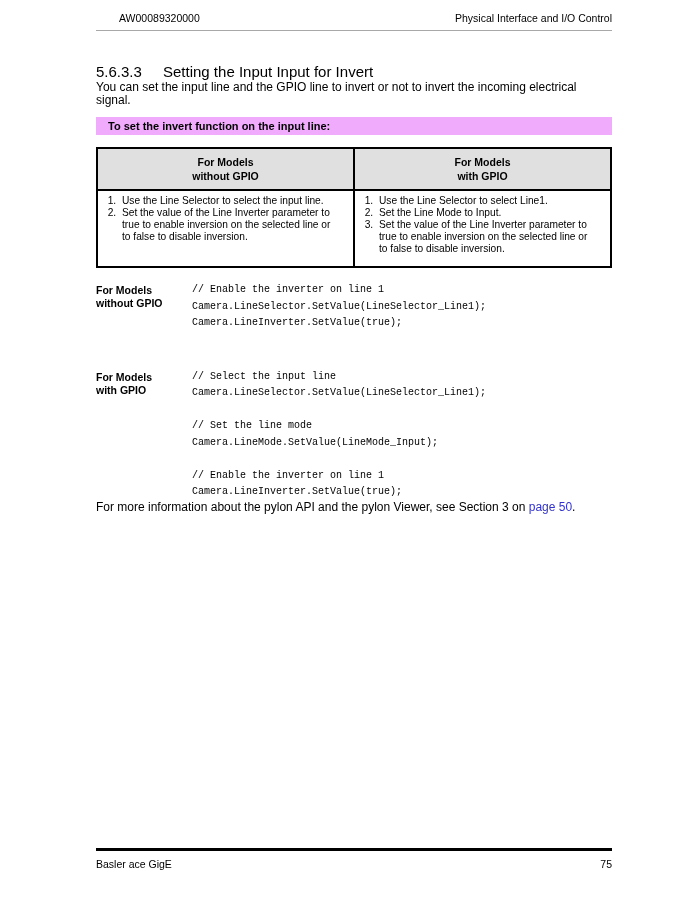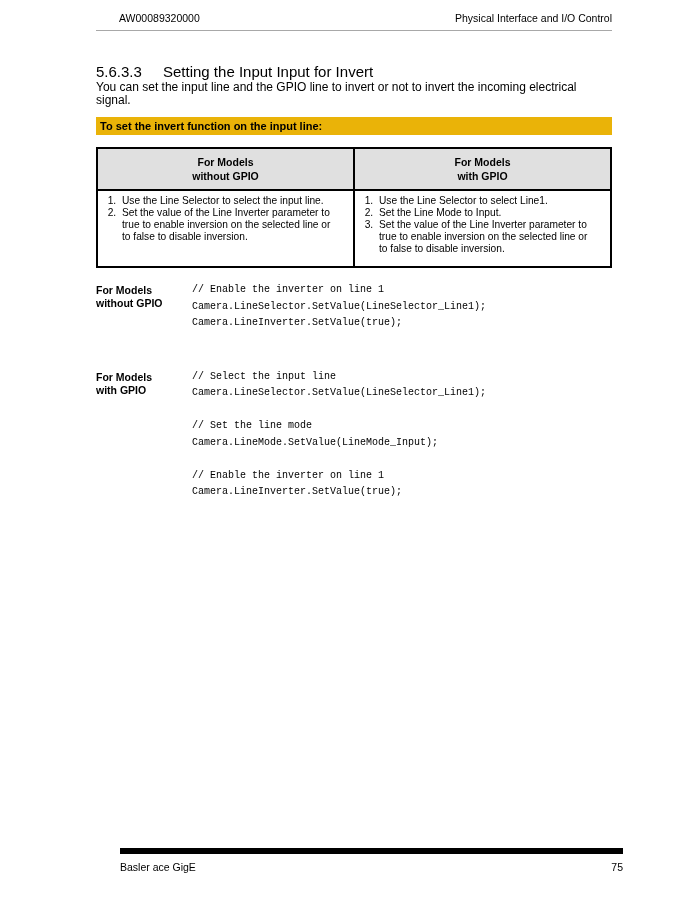--- a/index.html
+++ b/index.html
@@ -41,26 +41,26 @@
   }
   .sec-num { width: 67px; flex: 0 0 67px; }
   p.body-text {
     margin: 0;
     font-size: 12px;
     line-height: 13px;
   }
   .intro { margin-top: 17px; }
   .procbar {
     margin-top: 10px;
-    background: #eab308;
+    background: #f0abfc;
     font-size: 11px;
     font-weight: bold;
     height: 18px;
     line-height: 18px;
-    padding-left: 4px;
+    padding-left: 12px;
   }
   table.models-table {
     margin-top: 12px;
     width: 100%;
     border-collapse: collapse;
     table-layout: fixed;
   }
   .models-table th, .models-table td {
     border: 2px solid #000000;
   }
@@ -107,24 +107,23 @@
   .outro1 { margin-top: 40px; }
   .outro2 { margin-top: 9px; }
   a.page-link {
     color: #3333cc;
     text-decoration: none;
     cursor: pointer;
   }
   .footer {
     position: absolute;
     left: 96px;
-    right: 54px;
+    right: 65px;
     top: 848px;
-    border-top: 6px solid #000000;
-    margin-left: 24px;
+    border-top: 3px solid #000000;
   }
   .footer-row {
     display: flex;
     justify-content: space-between;
     padding-top: 7px;
     font-size: 10.5px;
     line-height: 12px;
   }
 </style>
 </head>
@@ -200,20 +199,23 @@
 Camera.LineSelector.SetValue(LineSelector_Line1);
 
 // Set the line mode
 Camera.LineMode.SetValue(LineMode_Input);
 
 // Enable the inverter on line 1
 Camera.LineInverter.SetValue(true);</pre>
     </div>
 
 
+    <p class="body-text outro2">
+      <span>For more information about the pylon API and the pylon Viewer, see Section 3 on </span><a class="page-link">page 50</a><span>.</span>
+    </p>
 
   </div>
 
   <div class="footer">
     <div class="footer-row">
       <span>Basler ace GigE</span>
       <span>75</span>
     </div>
   </div>
 </div>

